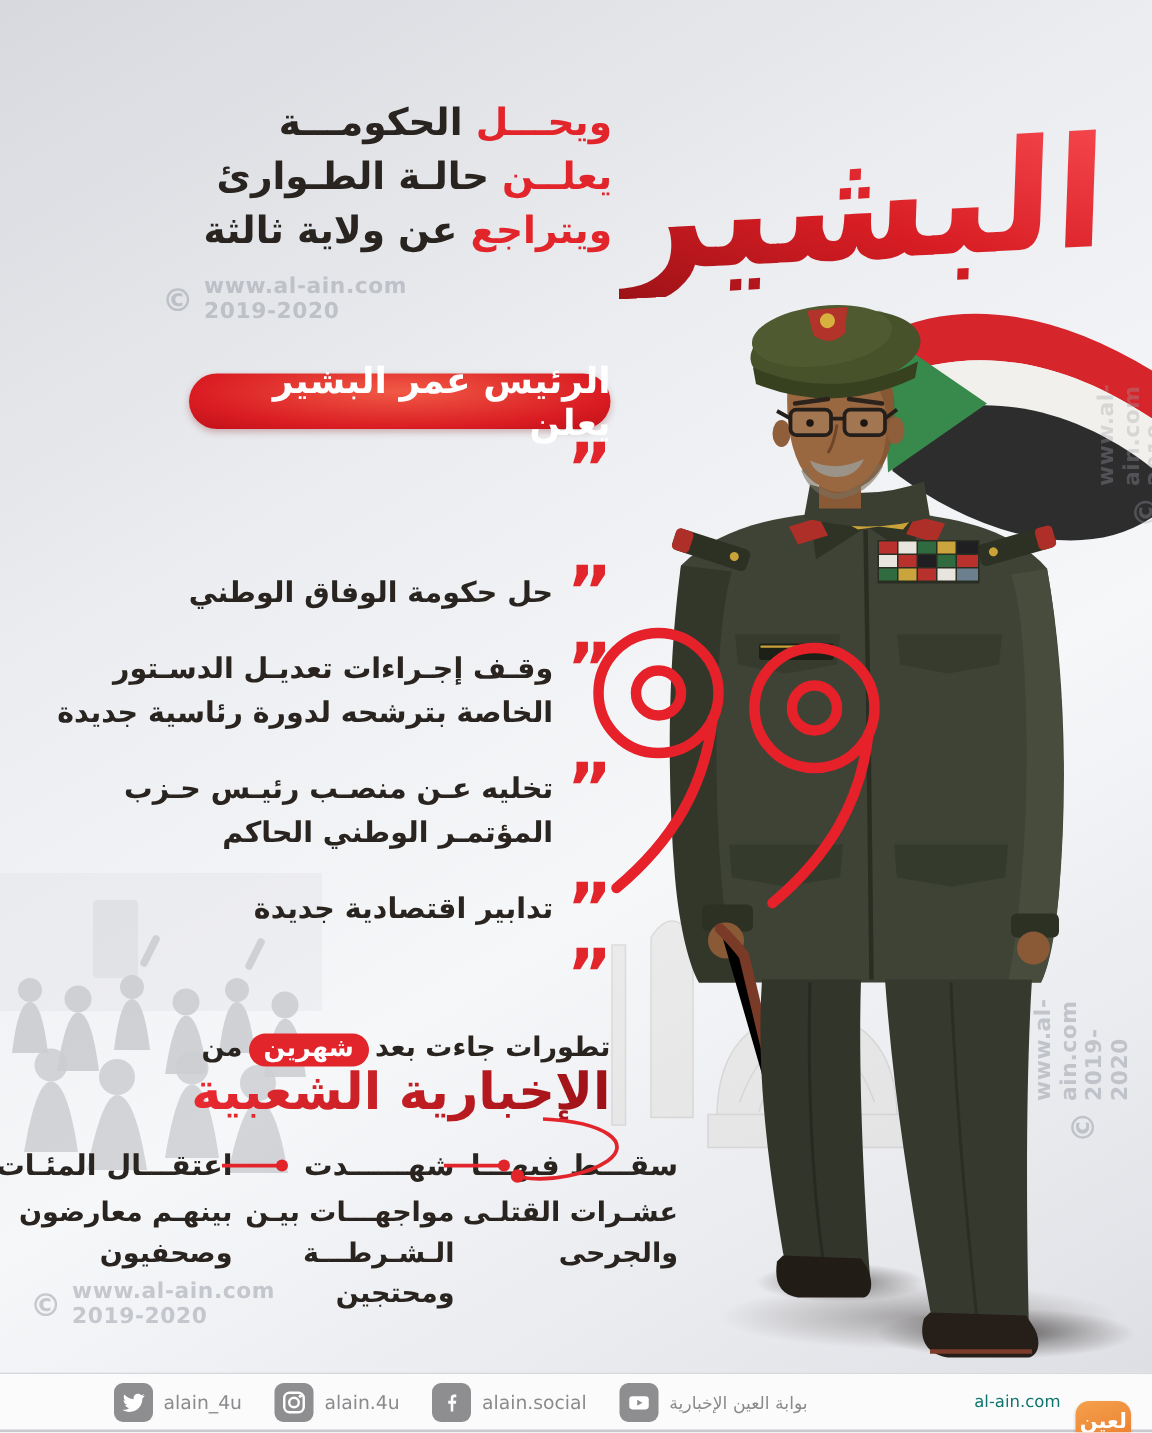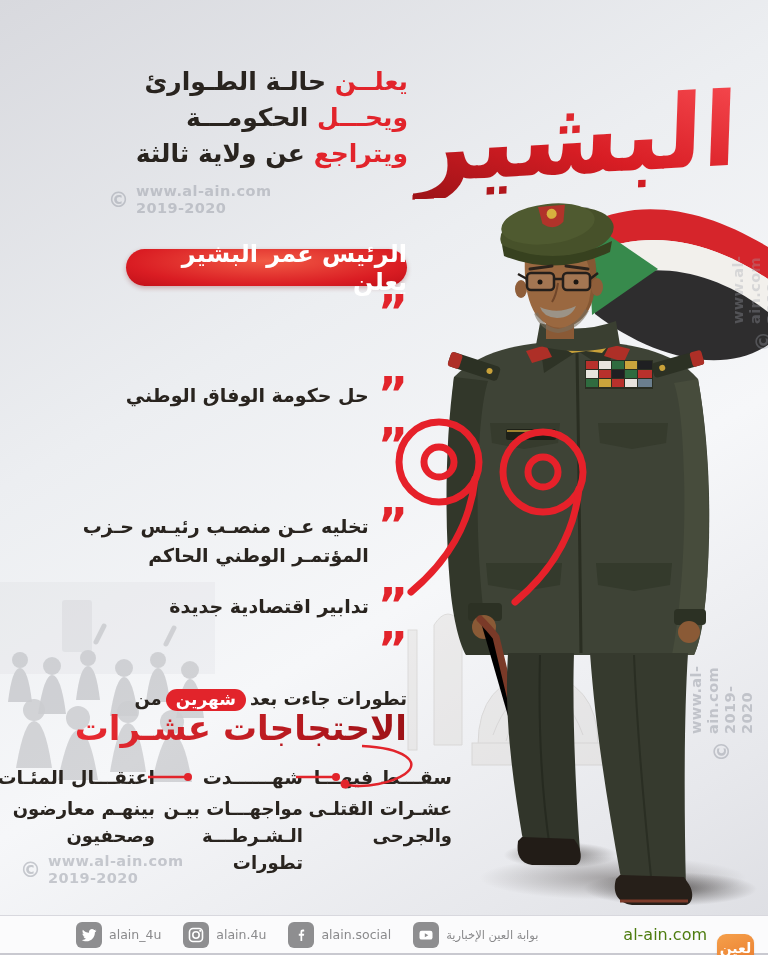--- a/index.html
+++ b/index.html
@@ -66,21 +66,21 @@
   
   .footer{position:absolute;left:0;right:0;bottom:0;height:40px;background:#fbfbfc;z-index:6;
     border-top:1px solid #d8d8de;border-bottom:2px solid #c9c9d0;
     display:flex;align-items:center;justify-content:space-between;padding:0 14px 0 76px;box-sizing:border-box;}
   .social{display:flex;align-items:center;gap:22px;}
   .soc{display:flex;align-items:center;gap:7px;cursor:pointer;}
   .sic{width:26px;height:26px;border-radius:6px;background:#8e8e90;display:flex;align-items:center;justify-content:center;flex:0 0 auto;}
   .handle{color:#8a8a8c;font-size:12.5px;}
   .handle.ar{font-size:11.5px;direction:rtl;}
   .site-group{display:flex;align-items:center;gap:10px;}
-  .site{color:#4d7c0f;font-size:16px;}
+  .site{color:#0f766e;font-size:11px;}
   .logo{width:37px;height:37px;border-radius:9px;background:linear-gradient(160deg,#f5a04b,#e8772a);
     position:relative;overflow:hidden;display:flex;align-items:center;justify-content:center;
     box-shadow:0 1px 2px rgba(0,0,0,.15);margin-top:36px;}
   .logo-main{color:#fff;font-weight:bold;font-size:14px;margin-bottom:9px;}
   .logo-band{position:absolute;bottom:0;left:0;right:0;height:10px;background:#68c0b2;color:#fff;
     font-size:6.5px;text-align:center;line-height:10px;}
 </style>
 </head>
 <body>
 
@@ -247,72 +247,73 @@
       <circle cx="46" cy="44" r="15"></circle>
       <path d="M82,61 C77,106 56,142 18,174"></path>
       <circle cx="150" cy="54" r="40"></circle>
       <circle cx="150" cy="54" r="15"></circle>
       <path d="M186,71 C181,116 160,152 122,184"></path>
     </g>
   </svg>
 
   <h1 class="title">البشير</h1>
   <div class="subtitle">
+    <div><span class="r">ويحـــل</span> <span>الحكومـــة</span></div>
     <div><span class="r">يعلــن</span> <span>حالـة الطـوارئ</span></div>
-    <div><span class="r">ويحـــل</span> <span>الحكومـــة</span></div>
     <div><span class="r">ويتراجع</span> <span>عن ولاية ثالثة</span></div>
   </div>
 
   <div class="wm wm-top">
     <span class="c">©</span>
     <span class="l"><span>www.al-ain.com</span><br><span>2019-2020</span></span>
   </div>
 
   <div class="badge">الرئيس عمر البشير يعلن</div>
 
   <div class="bullets">
     <div class="bullet b1">
         <span class="qmark">”</span>
       </div>
     <div class="bullet b2">
         <span class="qmark">”</span>
         <span class="btext">حل حكومة الوفاق الوطني</span>
       </div>
     <div class="bullet b3">
         <span class="qmark">”</span>
+        <span class="btext">وقـف إجـراءات تعديـل الدسـتور الخاصة بترشحه لدورة رئاسية جديدة</span>
       </div>
     <div class="bullet b4">
         <span class="qmark">”</span>
         <span class="btext">تخليه عـن منصـب رئيـس حـزب المؤتمـر الوطني الحاكم</span>
       </div>
     <div class="bullet b5">
         <span class="qmark">”</span>
         <span class="btext">تدابير اقتصادية جديدة</span>
       </div>
     <div class="bullet b6">
         <span class="qmark">”</span>
       </div>
   </div>
 
   <div class="dev-lead">
     <span>تطورات جاءت بعد</span><span class="pill">شهرين</span><span>من</span>
   </div>
-  <div class="dev-title">الاحتجاجات عشـرات</div>
+  <div class="dev-title">الإخبارية الشعبية</div>
 
   <div class="cols">
     <div class="col">
       <div class="col-head">سقـــط فيهـــا</div>
       <div class="col-line">عشـرات القتلـى</div>
       <div class="col-line">والجرحى</div>
     </div>
     <div class="col" style="width:130px">
       <div class="col-head">شهــــــدت</div>
       <div class="col-line">مواجهـــات بيـن</div>
       <div class="col-line">الـشـرطـــة</div>
-      <div class="col-line">تطورات</div>
+      <div class="col-line">ومحتجين</div>
     </div>
     <div class="col">
       <div class="col-head">اعتقـــال المئـات</div>
       <div class="col-line">بينهـم معارضون</div>
       <div class="col-line">وصحفيون</div>
     </div>
   </div>
 
   <svg class="connectors" viewBox="0 0 768 955">
     <g stroke="#e2242b" fill="#e2242b">

